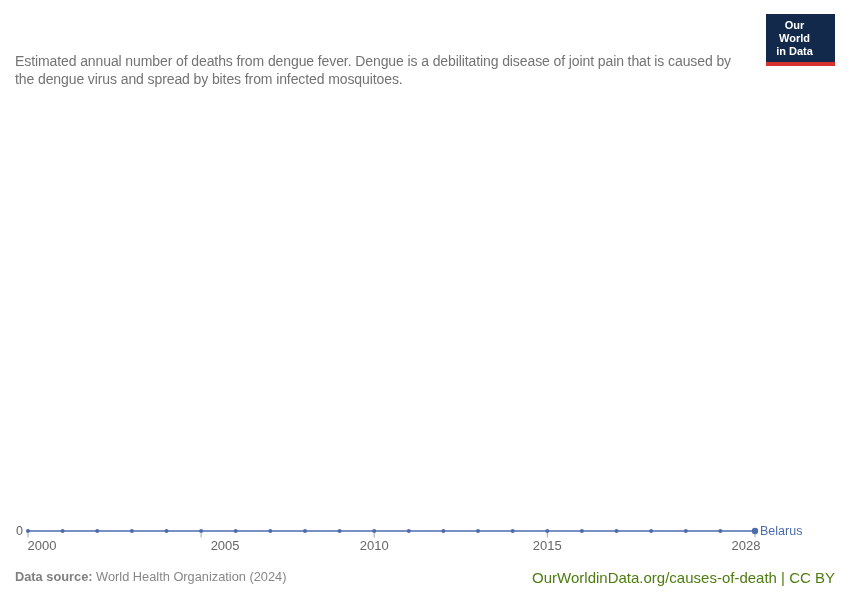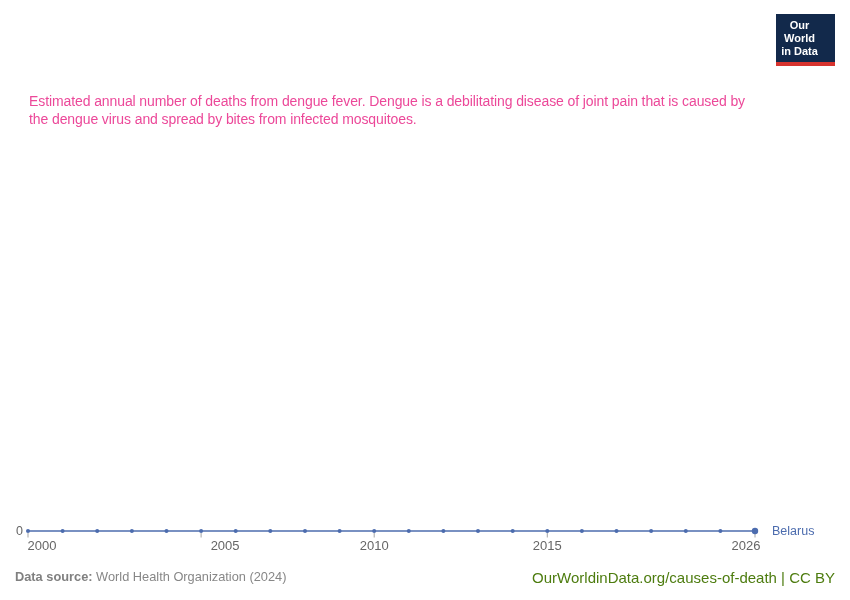--- a/index.html
+++ b/index.html
@@ -17,34 +17,33 @@
     left: 15px;
     top: 14px;
     font-family: "DejaVu Serif", serif;
     font-weight: 700;
     font-size: 23px;
     letter-spacing: -0.2px;
     color: #3d3d3d;
   }
   .subtitle {
     position: absolute;
-    left: 29px;
+    left: 15px;
     top: 53px;
     width: 724px;
     font-size: 14px;
     line-height: 1.28;
     letter-spacing: -0.1px;
-    color: #ec4899;
-    margin-top: 40px;
+    color: #737373;
   }
   .logo {
     position: absolute;
     top: 14px;
     right: 15px;
-    width: 59px;
+    width: 69px;
     padding: 5px 16px 4px 4px;
     text-align: center;
     color: #ffffff;
     font-weight: 700;
     font-size: 11px;
     line-height: 1.18;
     cursor: pointer;
   }
   .chart-svg {
     position: absolute;
@@ -142,24 +141,24 @@
       </g>
   </svg>
 
   <span class="y-zero-label">0</span>
 
   <div id="x-axis-labels">
       <span class="x-tick-label" style="left: 42px;">2000</span>
       <span class="x-tick-label" style="left: 201.095px; margin-left: 24px;">2005</span>
       <span class="x-tick-label" style="left: 374.19px;">2010</span>
       <span class="x-tick-label" style="left: 547.286px; text-align: center;">2015</span>
-      <span class="x-tick-label" style="left: 746px;">2026</span>
+      <span class="x-tick-label" style="left: 746px;">2028</span>
     </div>
 
-  <span class="entity-label" style="color: rgb(76, 108, 174); margin-left: 12px;">Belarus</span>
+  <span class="entity-label" style="color: rgb(76, 108, 174);">Belarus</span>
 
   <div class="footer-left">
     <b>Data source:</b>
     <span>World Health Organization (2024)</span>
   </div>
 
   <div class="footer-right">OurWorldinData.org/causes-of-death | CC BY</div>
 
 </div>
 

